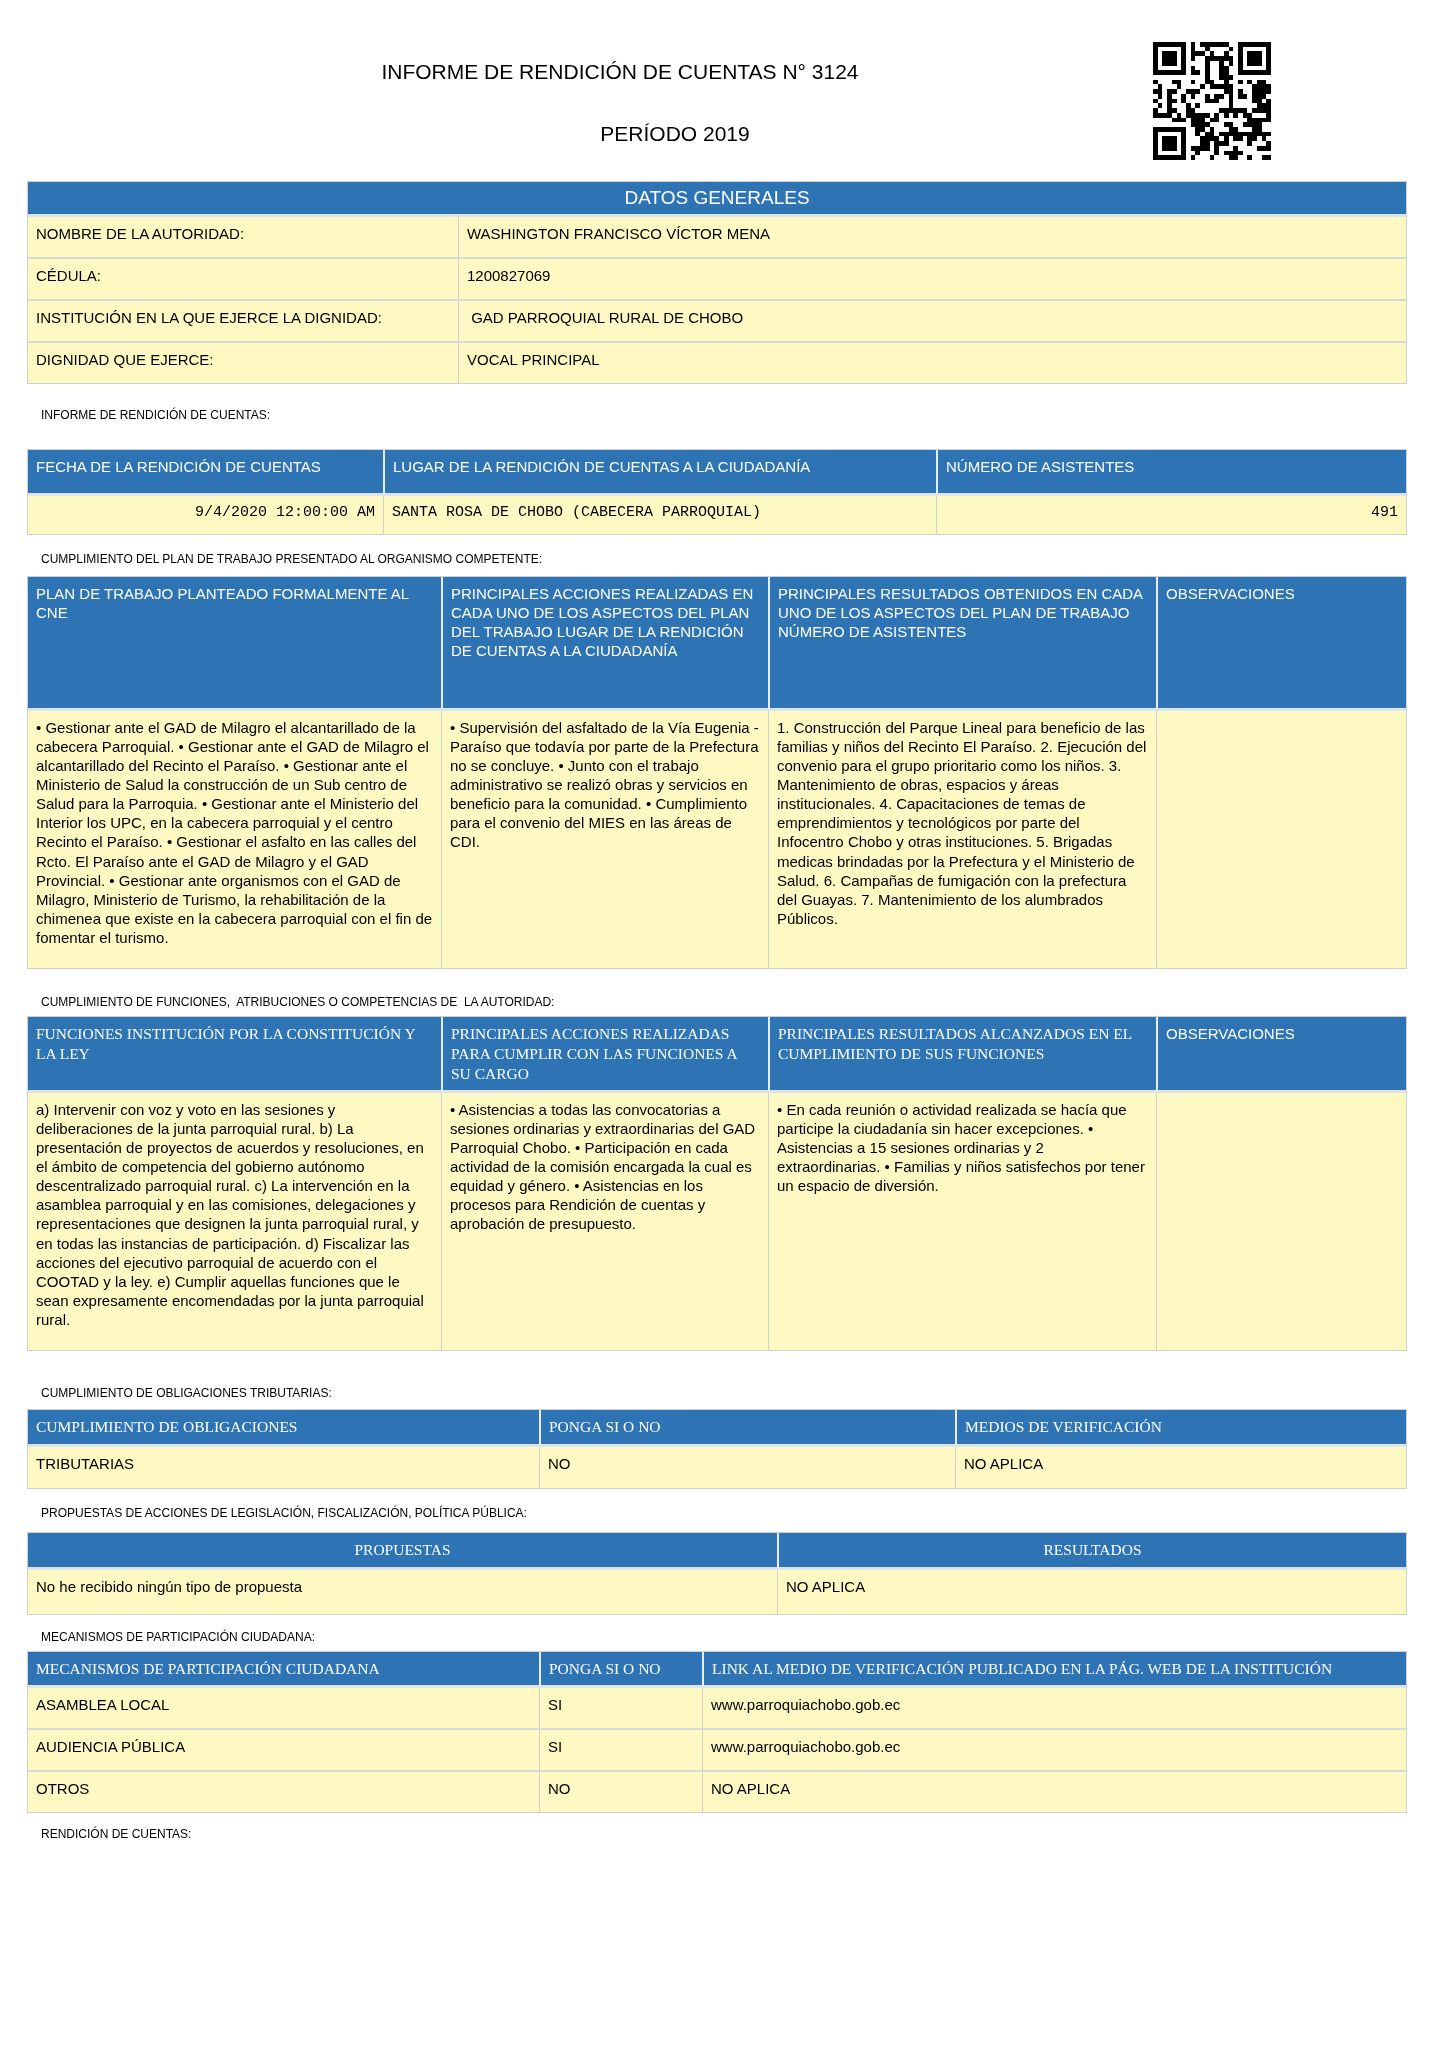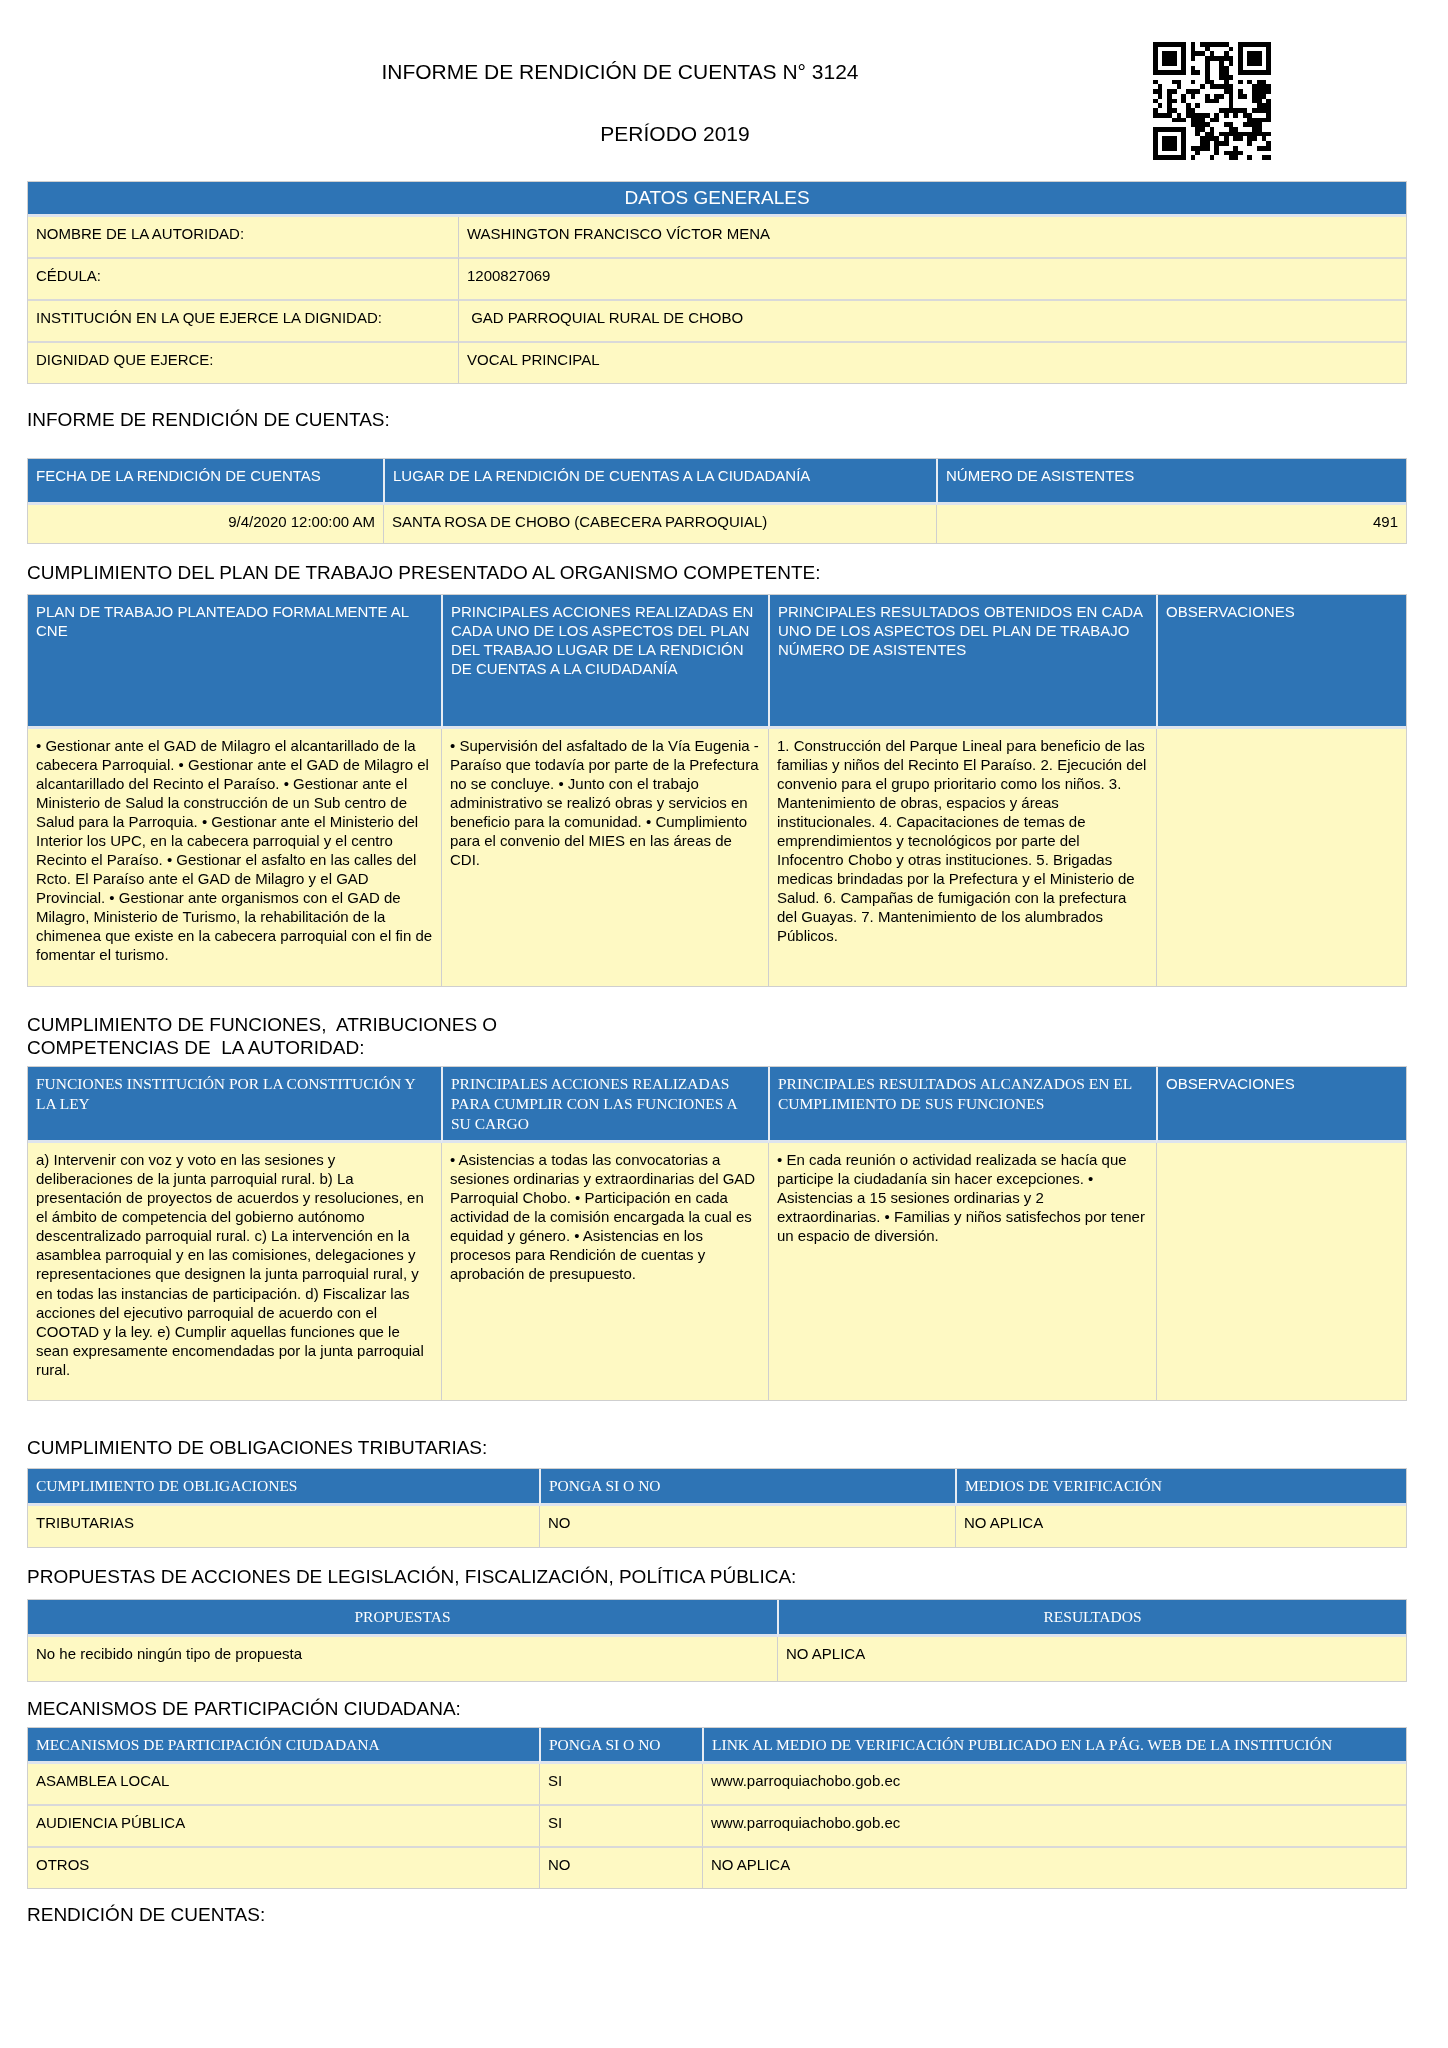--- a/index.html
+++ b/index.html
@@ -2,41 +2,41 @@
 <html><head>
 <meta charset="utf-8">
 <style>
   html,body{margin:0;padding:0;background:#fff;}
   body{width:1448px;height:2048px;font-family:"Liberation Sans",sans-serif;color:#000;position:relative;overflow:hidden;}
   .hdr{position:relative;height:181px;}
   .title1{position:absolute;top:60px;left:27px;width:1186px;text-align:center;font-size:21px;white-space:pre-wrap;}
   .title2{position:absolute;top:122px;left:42px;width:1266px;text-align:center;font-size:21px;white-space:pre-wrap;}
   .qr{position:absolute;left:1153px;top:42px;width:118px;height:118px;}
   .content{margin-left:27px;width:1378px;}
-  .seclabel{font-size:19px;white-space:pre-wrap;line-height:1.25;}
+  .seclabel{font-size:12px;white-space:pre-wrap;line-height:1.25;margin-left:14px;}
   table{border-collapse:separate;border-spacing:0;table-layout:fixed;width:1378px;border:1px solid #cfcfcf;}
   th{background:#2E74B5;color:#fff;font-weight:normal;text-align:left;vertical-align:top;padding:7px 8px;font-size:15px;line-height:1.27;white-space:pre-wrap;overflow:hidden;}
   th + th{border-left:2px solid #e7ecf3;}
   th{border-bottom:3px solid #dde4ee;}
   td{background:#fef9c3;vertical-align:top;padding:7px 8px 12px 8px;font-size:15px;line-height:1.27;white-space:pre-wrap;overflow:hidden;}
   td + td{border-left:1px solid #cfcfcf;}
   tbody tr + tr td{border-top:2px solid #d9d9d9;}
   .serif th{font-family:"Liberation Serif",serif;font-size:15.5px;}
   .serif th.sans-th{font-family:"Liberation Sans",sans-serif;font-size:15px;}
   .center-th th{text-align:center;}
   .ta-r{text-align:right;}
   .caption-th{text-align:center;font-size:19px;vertical-align:middle;padding:4px;}
   
   .t-datos{margin-top:0;}
   .t-datos th{height:23px;}
   .t-datos td{height:21px;}
   .lbl-informe{margin-top:24px;}
   .t-informe{margin-top:26px;}
   .t-informe th{height:29px;}
-  .t-informe td{height:19px;}
+  .t-informe td{height:19px;font-family:Liberation Mono, monospace;}
   .lbl-plan{margin-top:17px;}
   .t-plan{margin-top:9px;}
   .t-plan th{height:117px;}
   .t-plan td{height:238px;}
   .lbl-func{margin-top:26px;max-width:610px;}
   .t-func{margin-top:6px;}
   .t-func th{height:59px;}
   .t-func td{height:238px;}
   .lbl-oblig{margin-top:35px;}
   .t-oblig{margin-top:8px;}

